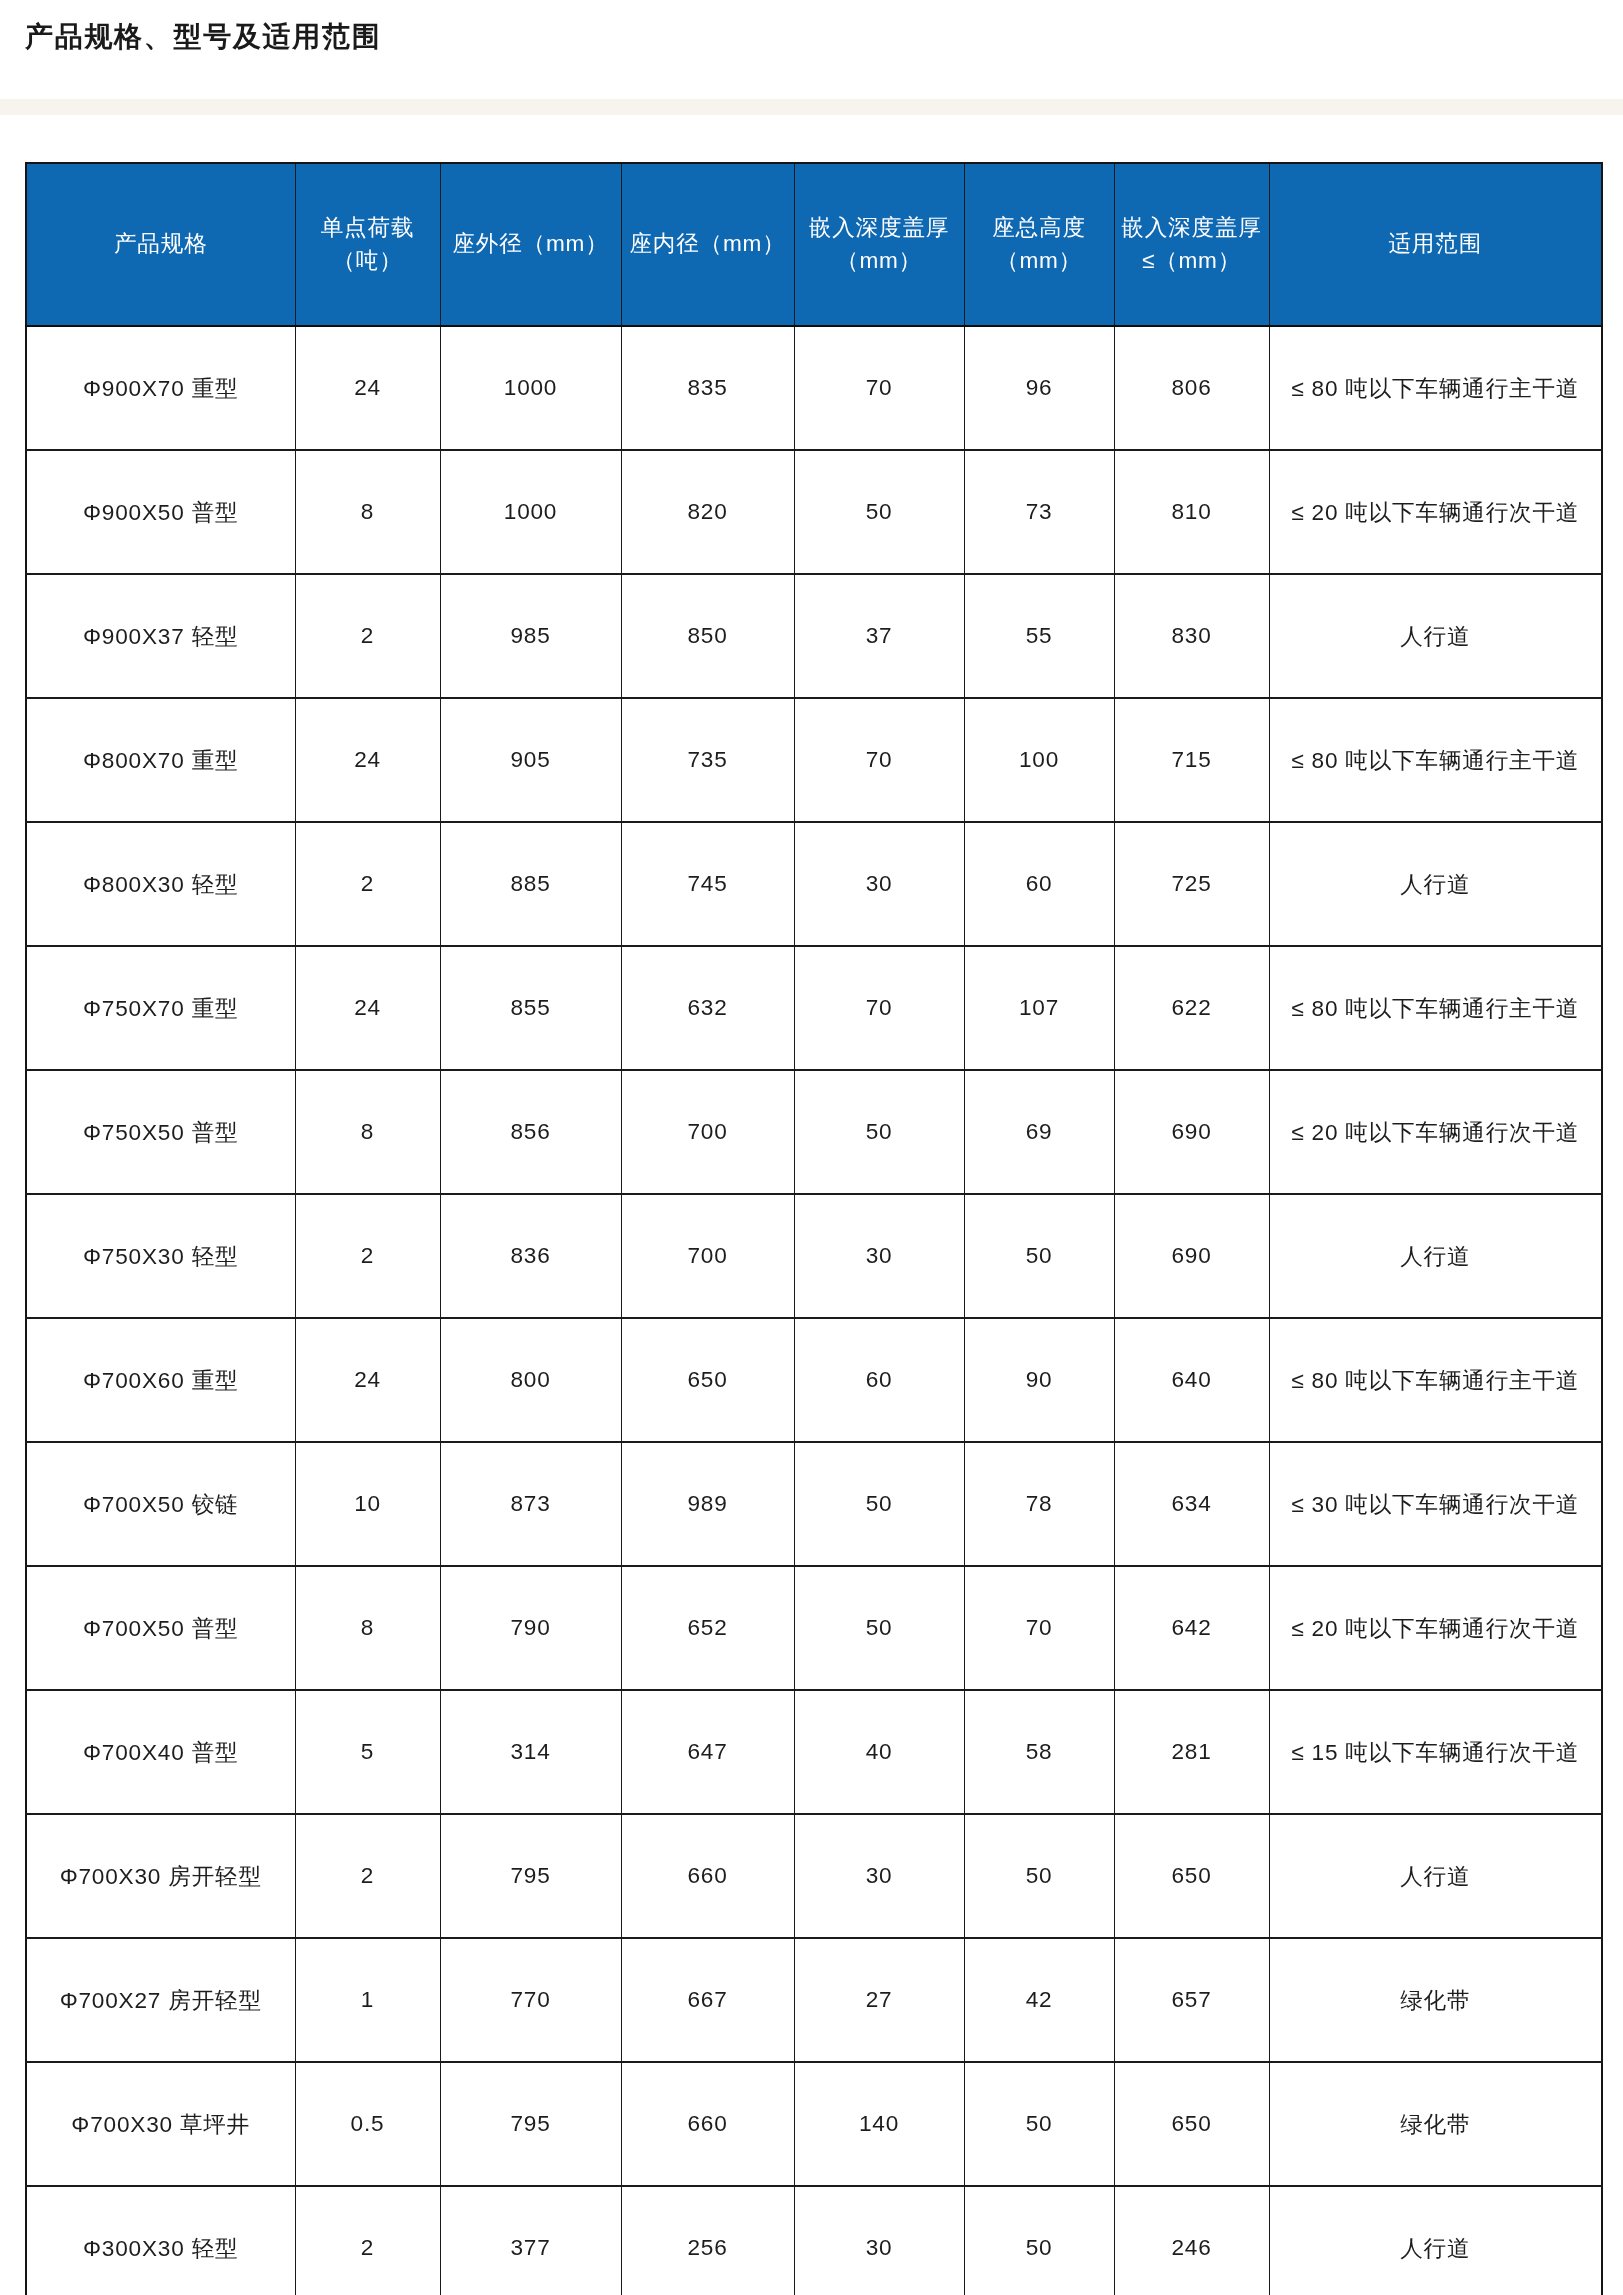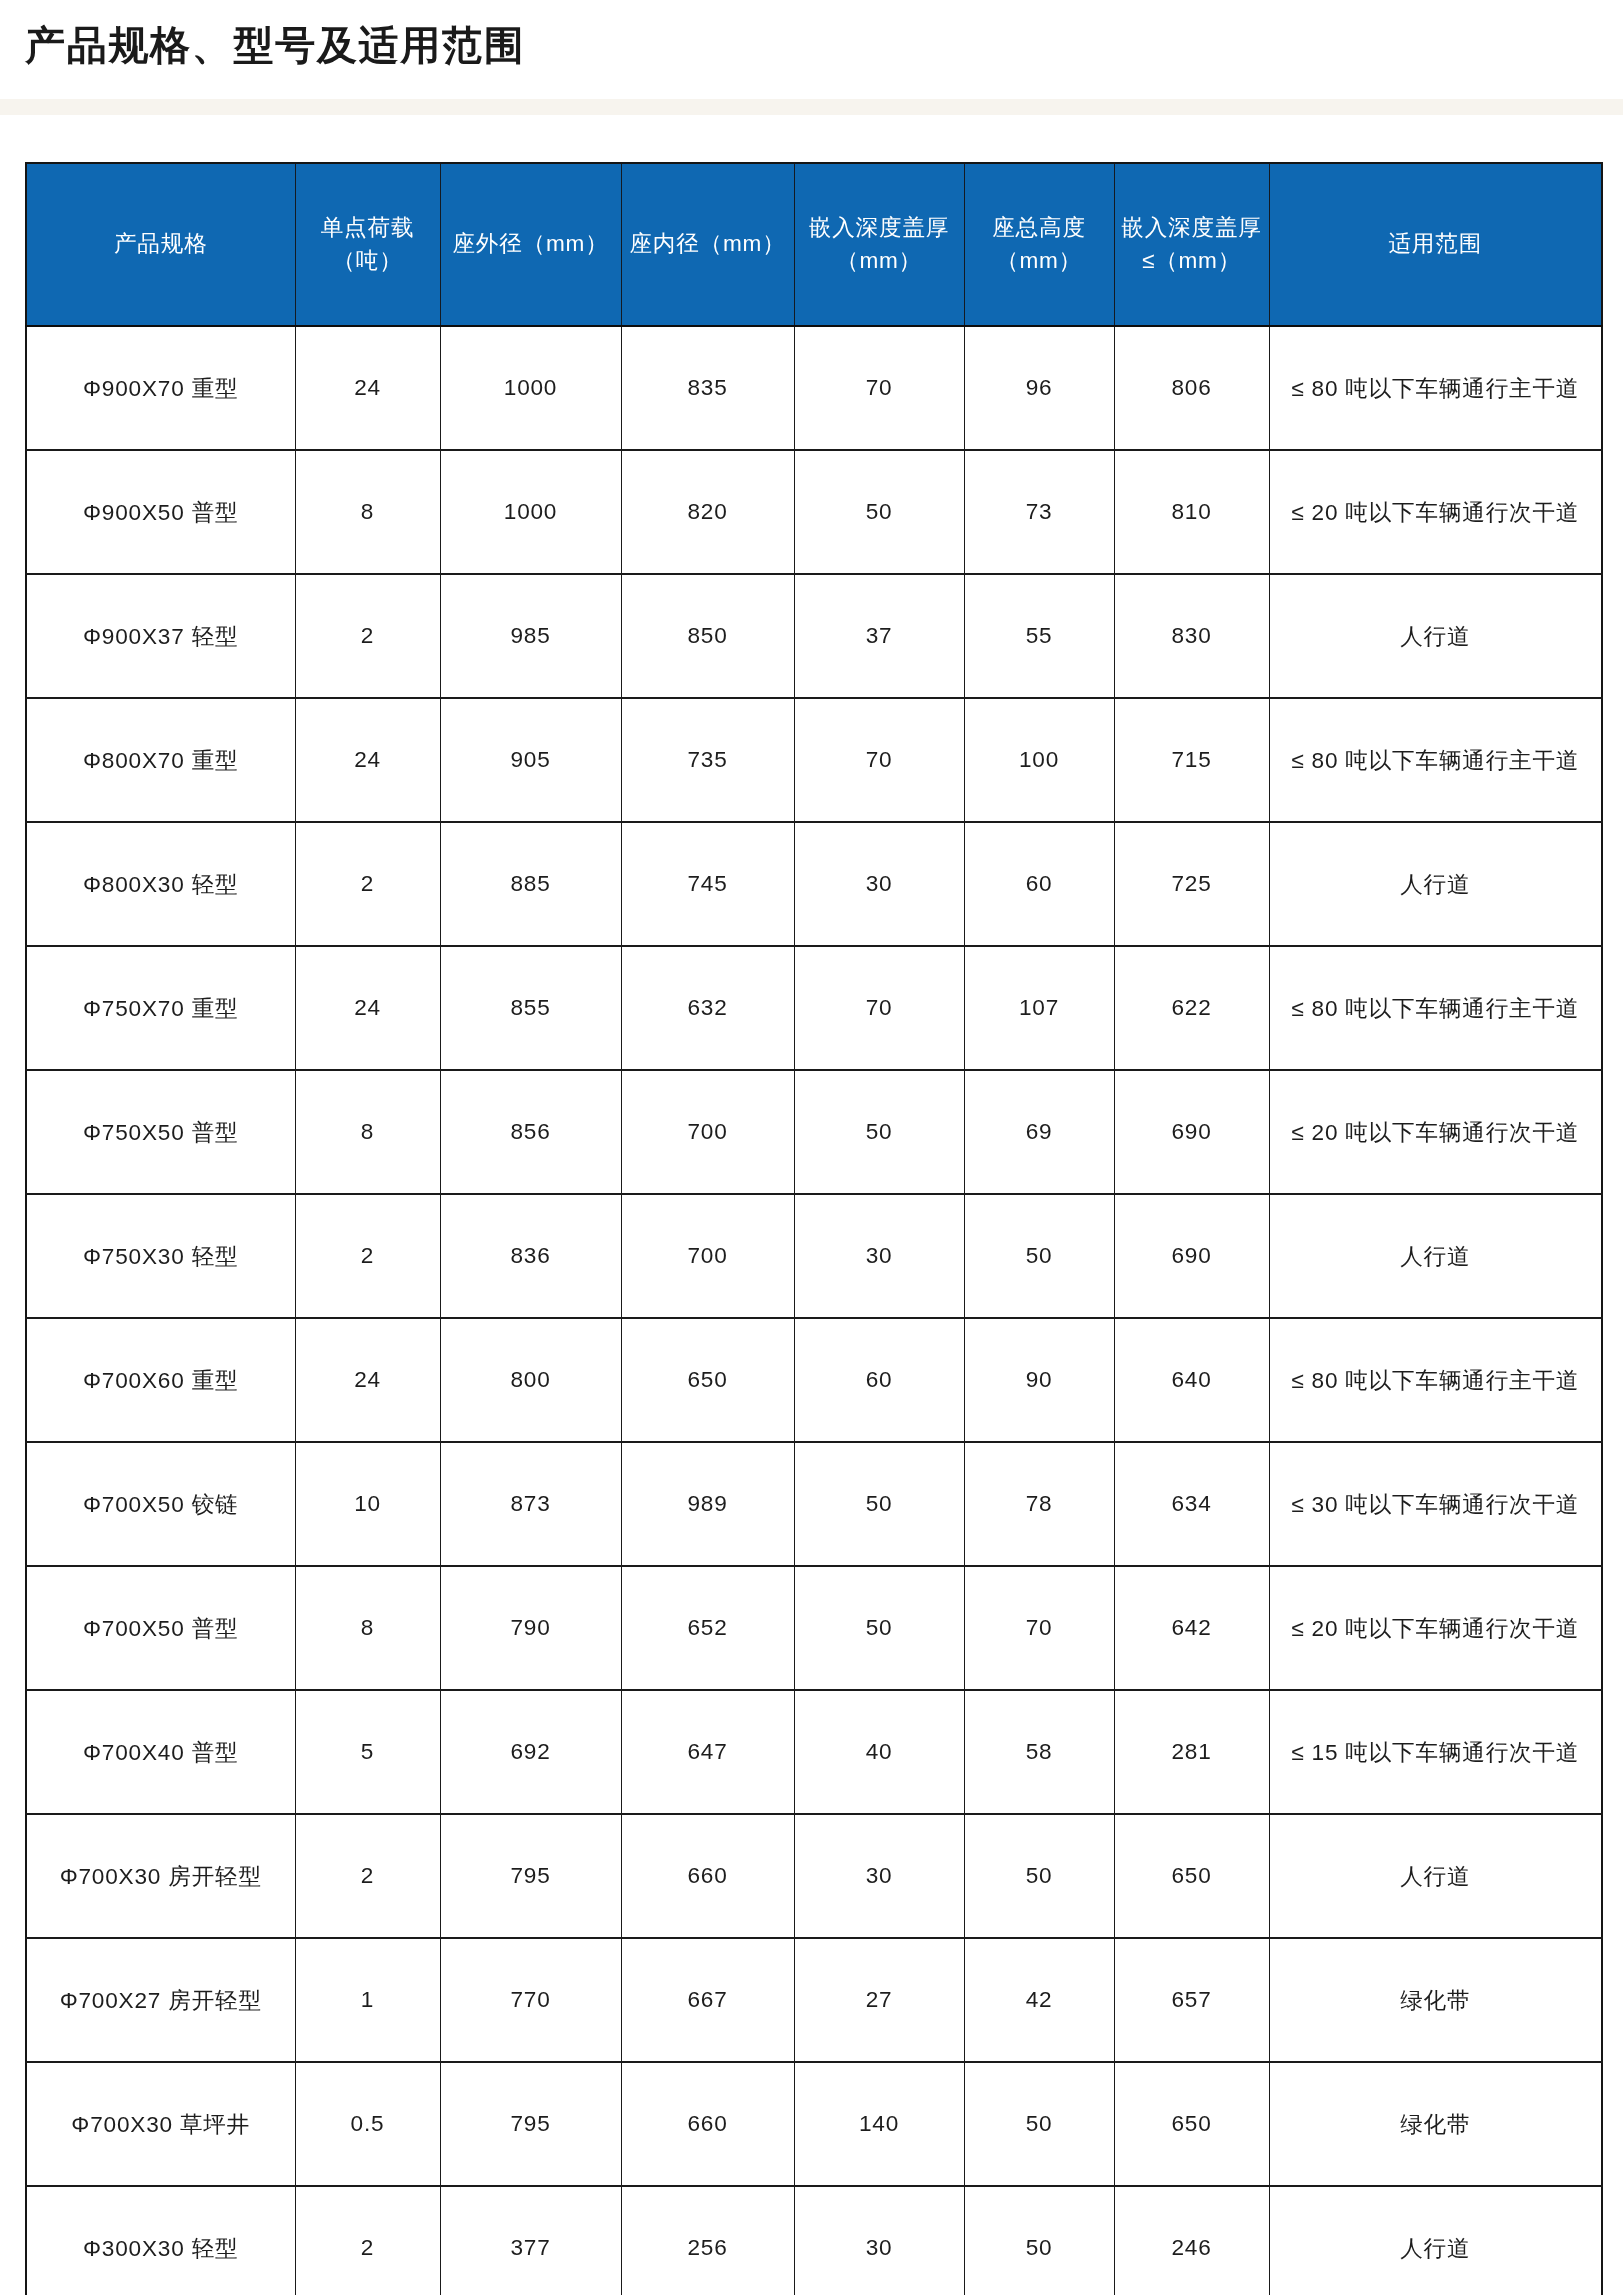--- a/index.html
+++ b/index.html
@@ -13,21 +13,21 @@
     height: 2295px;
     background: #ffffff;
     font-family: "Liberation Sans", "DejaVu Sans", sans-serif;
     overflow: hidden;
   }
   .page-title {
     position: absolute;
     left: 25px;
     top: 18.4px;
     margin: 0;
-    font-size: 40px;
+    font-size: 28px;
     font-weight: 700;
     color: #1a1a1a;
     letter-spacing: 1.7px;
   }
   .pre-table-strip {
     position: absolute;
     left: 0;
     top: 99px;
     width: 100%;
     height: 16px;
@@ -220,21 +220,21 @@
           <td>790</td>
           <td>652</td>
           <td>50</td>
           <td>70</td>
           <td>642</td>
           <td>≤ 20 吨以下车辆通行次干道</td>
         </tr>
         <tr>
           <td>Φ700X40 普型</td>
           <td>5</td>
-          <td>692</td>
+          <td>314</td>
           <td>647</td>
           <td>40</td>
           <td>58</td>
           <td>281</td>
           <td>≤ 15 吨以下车辆通行次干道</td>
         </tr>
         <tr>
           <td>Φ700X30 房开轻型</td>
           <td>2</td>
           <td>795</td>

